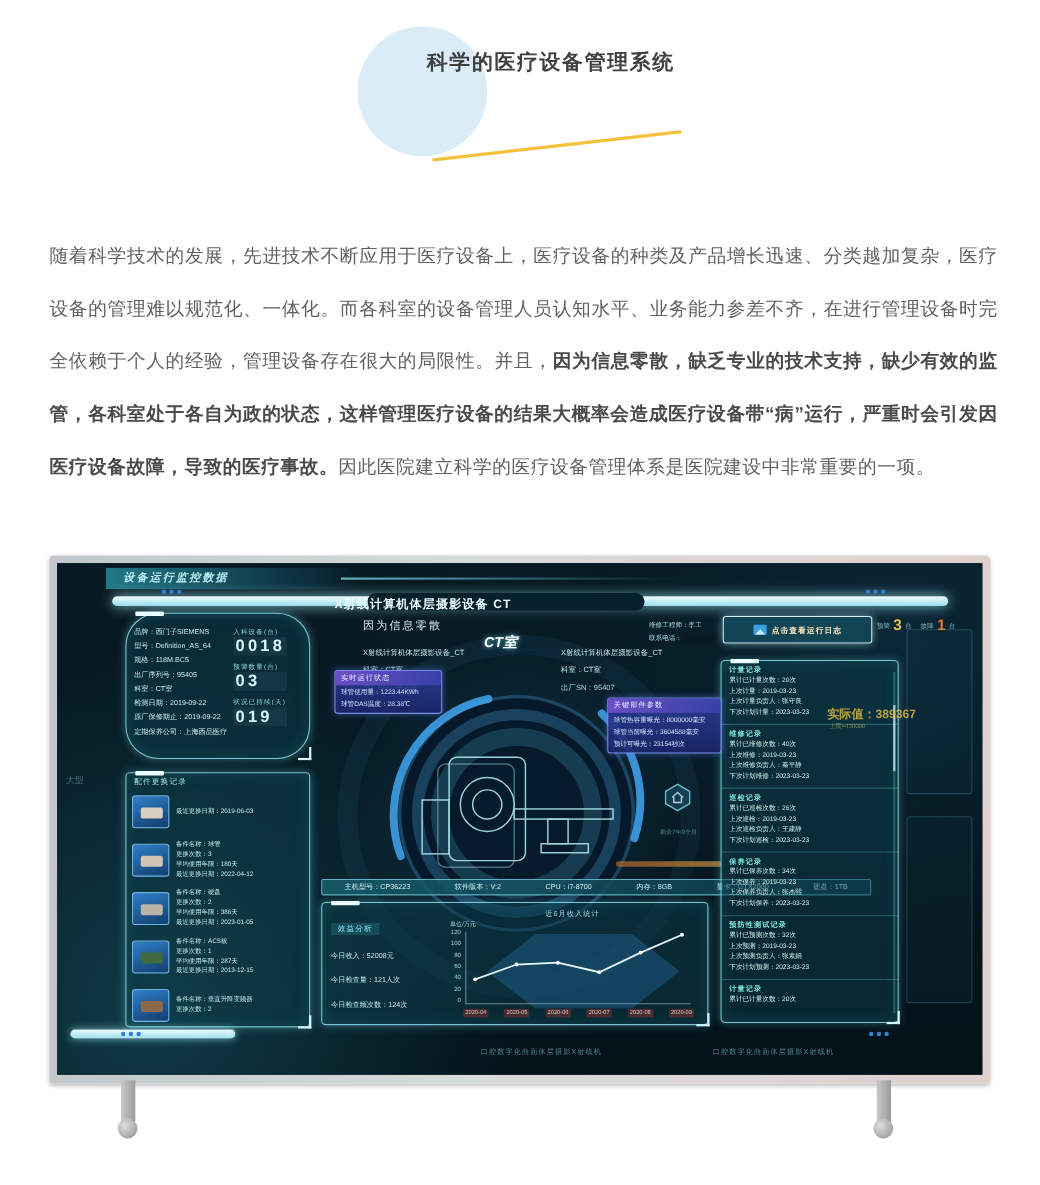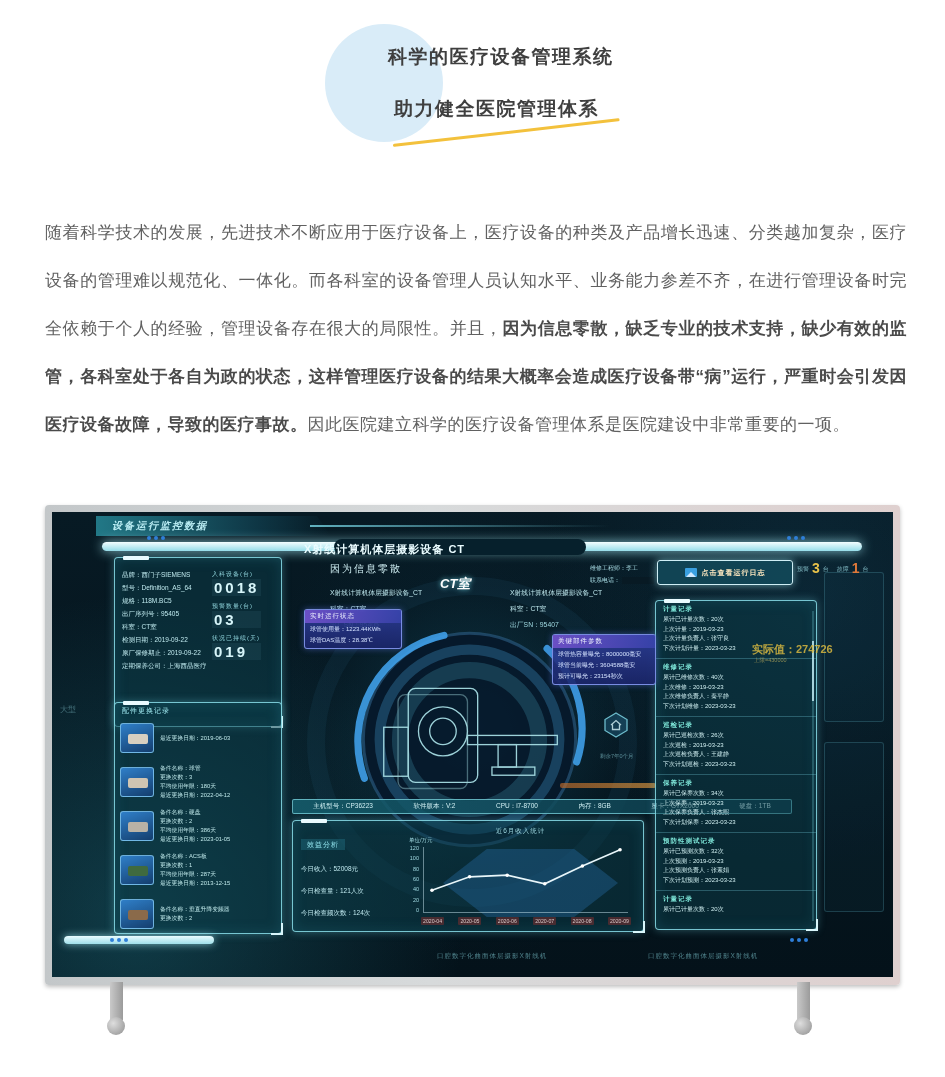--- a/index.html
+++ b/index.html
@@ -101,21 +101,20 @@
                     border-left:5px solid transparent; border-right:5px solid transparent;
                     border-bottom:5px solid #cfe9ff; }
 </style>
 </head>
 <body>
 
 <div class="page">
 
   <div class="abs hero-circle"></div>
   <div class="abs hero-t1">科学的医疗设备管理系统</div>
-  <div class="abs hero-t2">助力健全医院管理体系</div>
   <div class="abs hero-line"></div>
 
   <p class="abs article"><span>随着科学技术的发展，先进技术不断应用于医疗设备上，医疗设备的种类及产品增长迅速、分类越加复杂，医疗设备的管理难以规范化、一体化。而各科室的设备管理人员认知水平、业务能力参差不齐，在进行管理设备时完全依赖于个人的经验，管理设备存在很大的局限性。并且，</span><b>因为信息零散，缺乏专业的技术支持，缺少有效的监管，各科室处于各自为政的状态，这样管理医疗设备的结果大概率会造成医疗设备带“病”运行，严重时会引发因医疗设备故障，导致的医疗事故。</b><span>因此医院建立科学的医疗设备管理体系是医院建设中非常重要的一项。</span></p>
 
   <div class="abs monitor">
     <div class="screen">
 
       <div class="abs banner">设备运行监控数据</div>
       <div class="abs banner-line"></div>
       <div class="abs glowbar"></div>
@@ -123,21 +122,21 @@
       <div class="abs main-title">X射线计算机体层摄影设备 CT</div>
       <div class="abs dots" style="left:95px;top:24px;"></div>
       <div class="abs dots" style="left:735px;top:24px;"></div>
       <div class="abs dots" style="left:738px;top:426px;"></div>
 
       <div class="abs" style="left:255px;top:65px;width:330px;height:330px;border:18px solid rgba(40,110,140,.12);border-radius:50%;"></div>
       <div class="abs" style="left:8px;top:192px;font-size:8px;color:rgba(150,220,230,.4);">大型</div>
       <div class="abs faint-box" style="left:772px;top:60px;width:60px;height:150px;"></div>
       <div class="abs faint-box" style="left:772px;top:230px;width:60px;height:170px;"></div>
 
-      <div class="abs panel" style="left:62px;top:45px;width:168px;height:170px;">
+      <div class="abs panel" style="left:62px;top:45px;width:168px;height:133px;border-radius:30px;">
         <div class="abs" style="left:7px;top:10px;">
           <div class="info-row">品牌：西门子SIEMENS</div>
           <div class="info-row">型号：Definition_AS_64</div>
           <div class="info-row">规格：118M.BC5</div>
           <div class="info-row">出厂序列号：95405</div>
           <div class="info-row">科室：CT室</div>
           <div class="info-row">检测日期：2019-09-22</div>
           <div class="info-row">原厂保修期止：2019-09-22</div>
           <div class="info-row">定期保养公司：上海西品医疗</div>
         </div>
@@ -235,21 +234,21 @@
           <div class="rec-row">下次计划预测：2023-03-23</div>
         </div>
         <div class="rec-sec" style="border-bottom:none;">
           <div class="rec-title">计量记录</div>
           <div class="rec-row">累计已计量次数：20次</div>
         </div>
         <div class="abs" style="right:2px;top:10px;width:2px;height:310px;background:rgba(120,210,225,.25);">
             <i style="position:absolute;left:0;top:30px;width:2px;height:60px;background:rgba(200,240,248,.8);display:block;"></i>
           </div>
       </div>
-      <div class="abs" style="left:700px;top:130px;z-index:5;font-size:11px;font-weight:bold;color:#d8b840;opacity:.85;white-space:nowrap;">实际值：274726</div>
+      <div class="abs" style="left:700px;top:130px;z-index:5;font-size:11px;font-weight:bold;color:#d8b840;opacity:.85;white-space:nowrap;">实际值：389367</div>
       <div class="abs" style="left:702px;top:145px;z-index:5;font-size:5.5px;color:rgba(205,185,95,.65);">上限=430000</div>
 
       <div class="abs panel" style="left:62px;top:190px;width:168px;height:232px;">
         <div style="font-size:7px;color:#9fe8ef;letter-spacing:1px;padding:3px 0 0 7px;">配件更换记录</div>
         <div class="part-item">
           <div class="thumb">
               <i style="background:#d8cfc0;"></i>
             </div>
           <div class="part-rows">
             <div>最近更换日期：2019-06-03</div>

